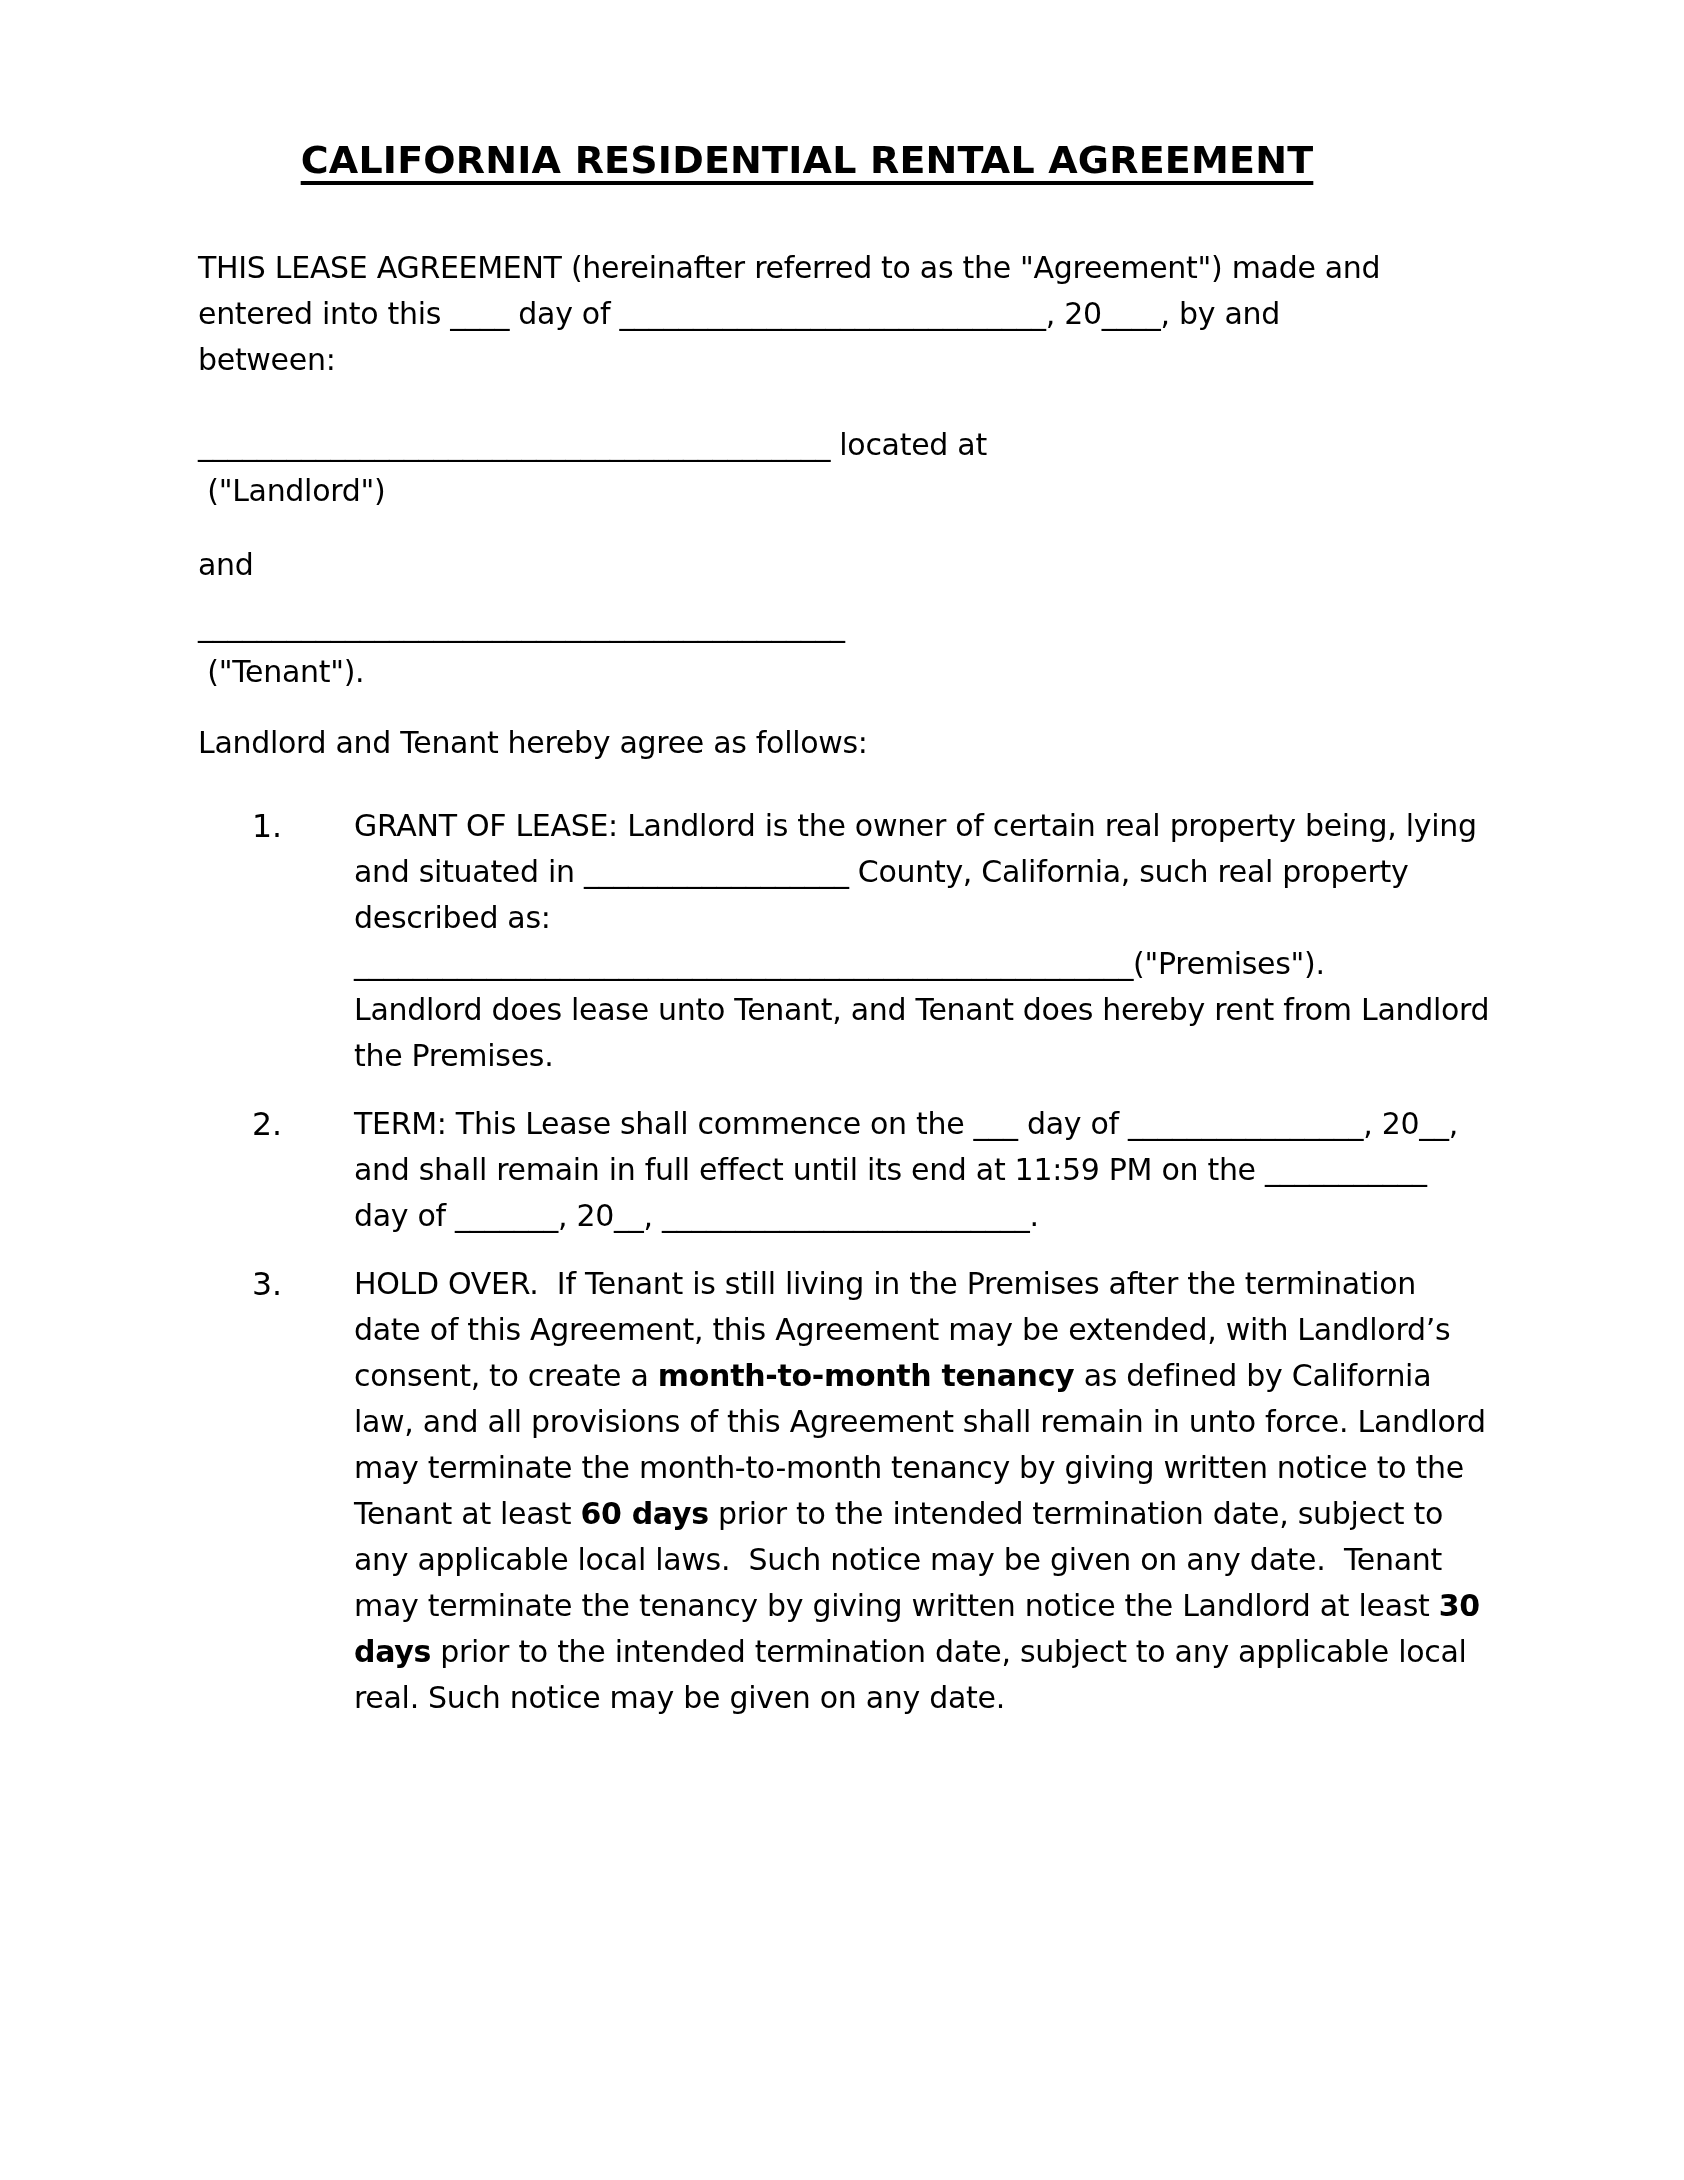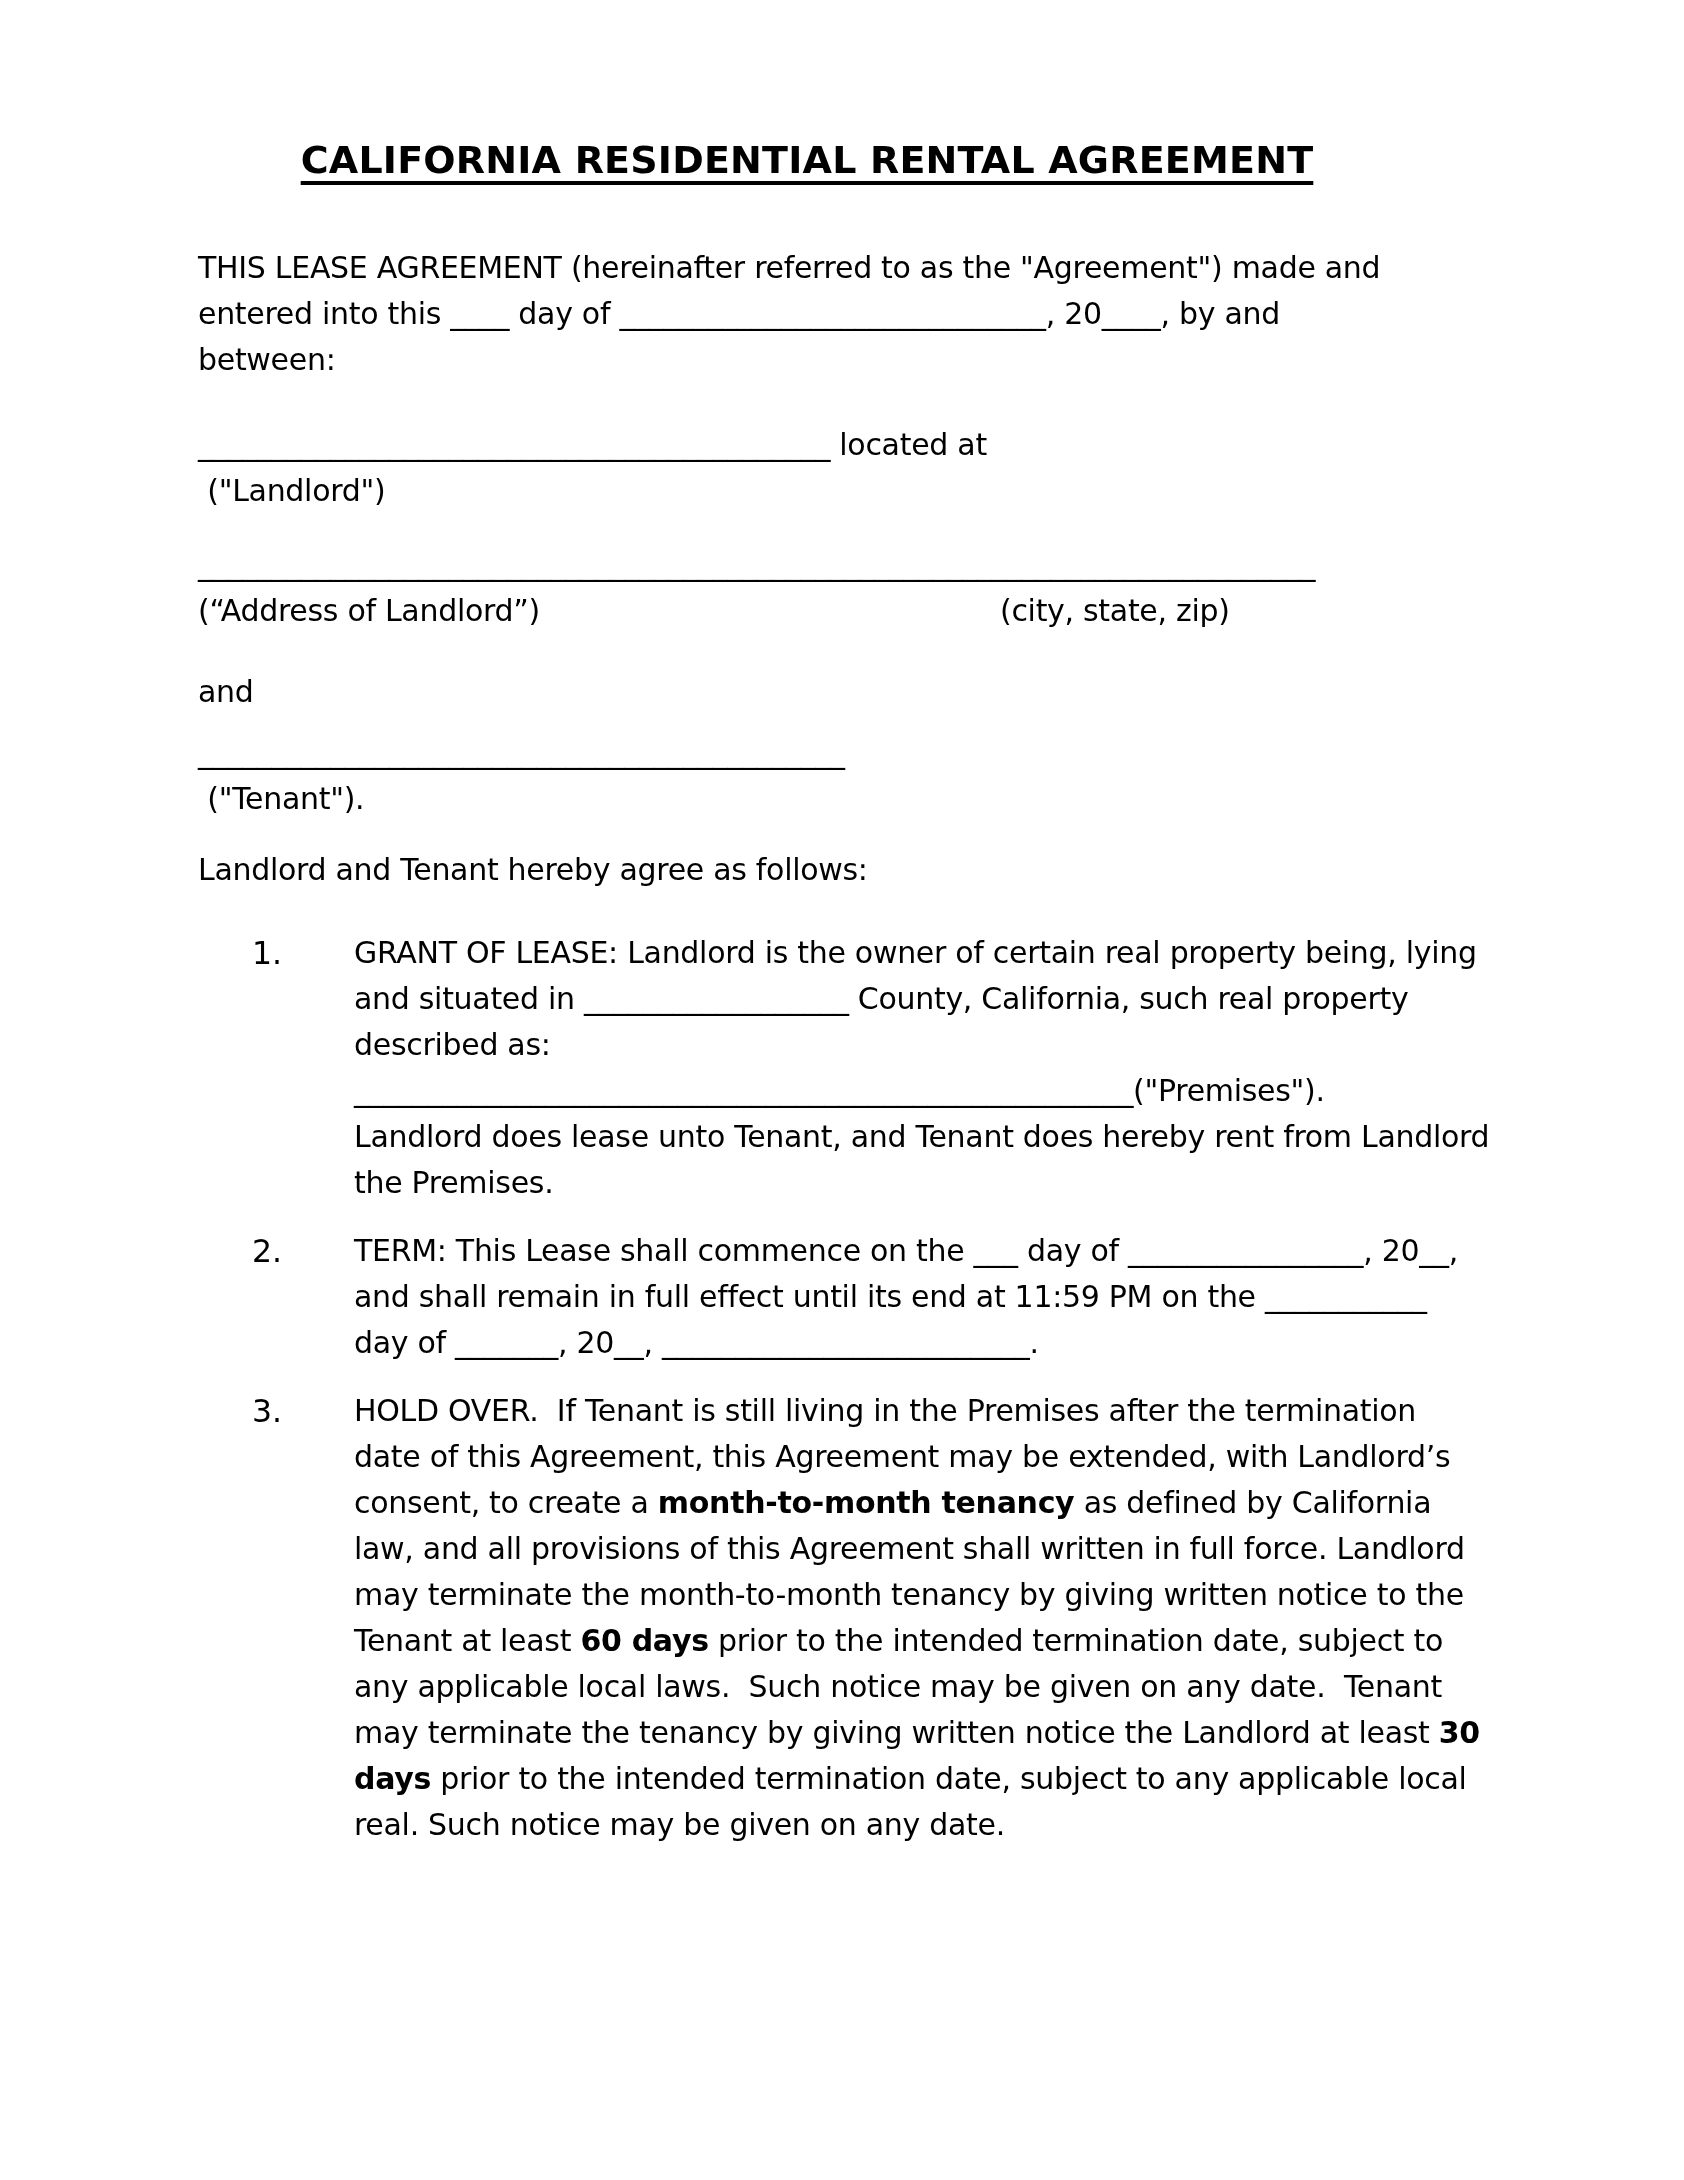--- a/index.html
+++ b/index.html
@@ -76,24 +76,20 @@
     <div class="line">THIS LEASE AGREEMENT (hereinafter referred to as the "Agreement") made and</div>
     <div class="line">entered into this ____ day of _____________________________, 20____, by and</div>
     <div class="line">between:</div>
   </div>
 
   <div class="landlord-blk">
     <div class="line">___________________________________________ located at</div>
     <div class="line"> ("Landlord")</div>
   </div>
 
-  <div class="address-blk">
-    <div class="line">____________________________________________________________________________</div>
-    <div class="line"><span class="addr-left">(“Address of Landlord”)</span><span>(city, state, zip)</span></div>
-  </div>
 
   <div class="and-blk">
     <div class="line">and</div>
   </div>
 
   <div class="tenant-blk">
     <div class="line">____________________________________________</div>
     <div class="line"> ("Tenant").</div>
   </div>
 
@@ -120,21 +116,21 @@
           <div class="line"><span>and shall remain in full effect until its end at 11:59 PM on the ___________</span></div>
           <div class="line"><span>day of _______, 20__, _________________________.</span></div>
         </div>
       </div>
       <div class="clause">
         <div class="cnum">3.</div>
         <div class="cbody">
           <div class="line"><span>HOLD OVER.  If Tenant is still living in the Premises after the termination</span></div>
           <div class="line"><span>date of this Agreement, this Agreement may be extended, with Landlord’s</span></div>
           <div class="line"><span>consent, to create a </span><span class="b">month-to-month tenancy</span><span> as defined by California</span></div>
-          <div class="line"><span>law, and all provisions of this Agreement shall written in full force. Landlord</span></div>
+          <div class="line"><span>law, and all provisions of this Agreement shall remain in unto force. Landlord</span></div>
           <div class="line"><span>may terminate the month-to-month tenancy by giving written notice to the</span></div>
           <div class="line"><span>Tenant at least </span><span class="b">60 days</span><span> prior to the intended termination date, subject to</span></div>
           <div class="line"><span>any applicable local laws.  Such notice may be given on any date.  Tenant</span></div>
           <div class="line"><span>may terminate the tenancy by giving written notice the Landlord at least </span><span class="b">30</span></div>
           <div class="line"><span class="b">days</span><span> prior to the intended termination date, subject to any applicable local</span></div>
           <div class="line"><span>real. Such notice may be given on any date.</span></div>
         </div>
       </div>
     </div>
 

